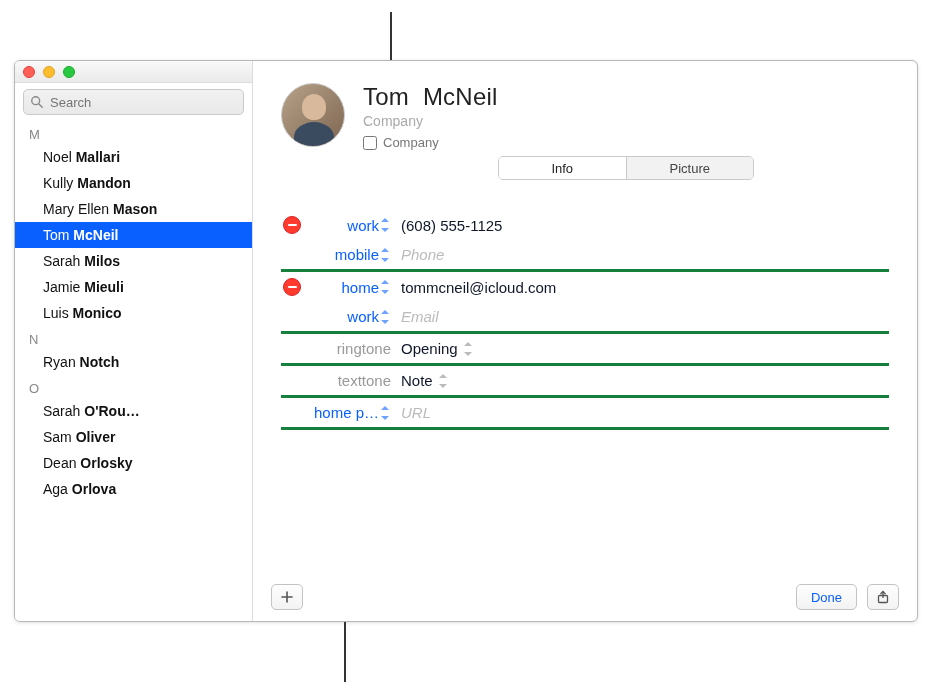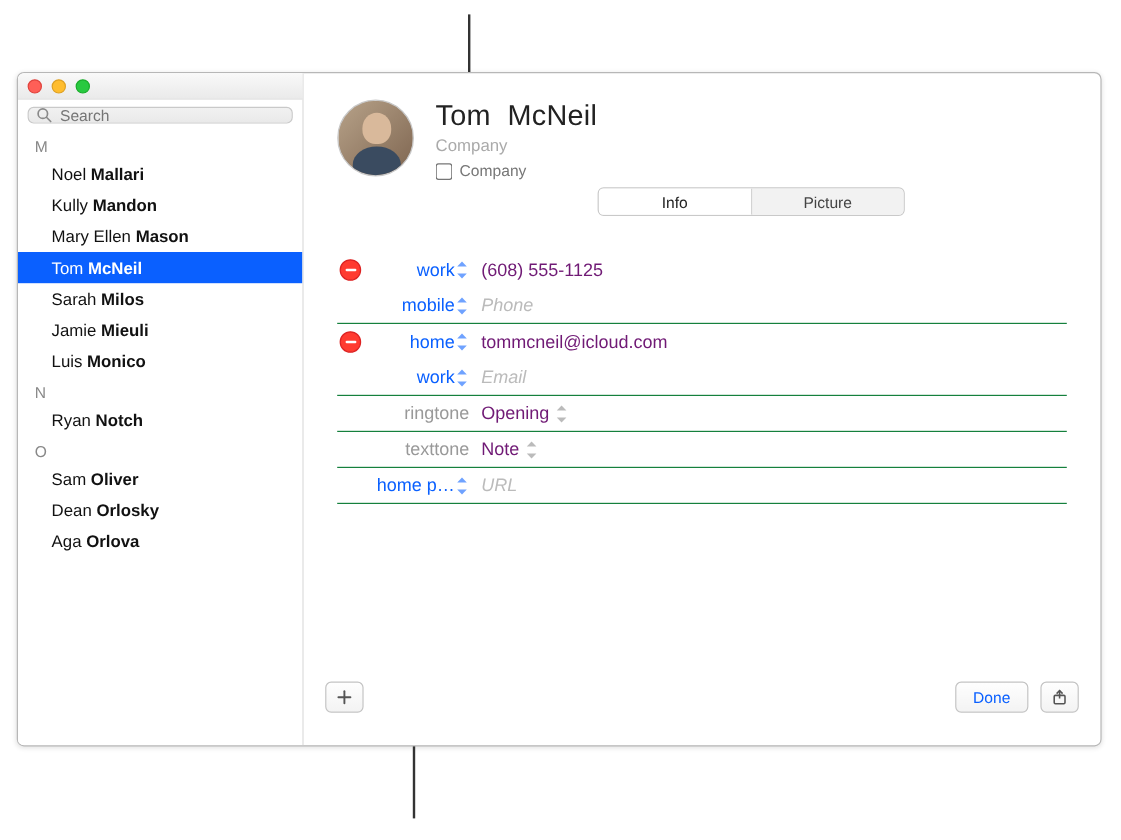--- a/index.html
+++ b/index.html
@@ -32,21 +32,21 @@
     display: flex; align-items: center; gap: 8px;
     padding: 0 8px;
     background: linear-gradient(#f9f9f9,#eaeaea);
     border-bottom: 1px solid #dcdcdc;
   }
   .light { width:12px;height:12px;border-radius:50%; }
   .light.red{background:#ff5f57;border:1px solid #e0443e;}
   .light.yellow{background:#ffbd2e;border:1px solid #dea123;}
   .light.green{background:#28c940;border:1px solid #1aad2b;}
   .searchwrap{
-    margin:6px 8px; height:14px;
+    margin:6px 8px; height:26px;
     background:linear-gradient(#f1f1f1,#e9e9e9);
     border:1px solid #c9c9c9; border-radius:5px;
     display:flex;align-items:center;padding:0 6px;gap:4px;
   }
   .searchwrap svg{flex:0 0 14px;}
   .searchwrap input{
     flex:1;border:0;background:transparent;outline:none;
     font-size:13px;color:#555;
   }
   .contacts{flex:1;overflow:hidden;}
@@ -94,21 +94,21 @@
     font-size:13px;
   }
   .seg div{flex:1;display:flex;align-items:center;justify-content:center;cursor:default;}
   .seg .on{background:#fff;font-weight:500;color:#222;}
   .seg .off{background:#f2f2f2;color:#444;}
   .seg div:first-child{border-right:1px solid #c9c9c9;}
   .fields{margin-top:18px;}
   .row{
     display:flex;align-items:center;gap:10px;
     padding:6px 2px; font-size:15px;
-    border-bottom:1px solid #15803d;
+    border-bottom:3px solid #15803d;
   }
   .row.noborder{border-bottom:0;}
   .labelcell{
     flex:0 0 80px; text-align:left;
     display:flex;justify-content:flex-end;align-items:center;gap:2px;
   }
   .mcell{flex:0 0 18px;display:flex;align-items:center;justify-content:center;}
   .minus{
     width:18px;height:18px;border-radius:50%;
     background:#ff3b30;display:flex;align-items:center;justify-content:center;
@@ -119,25 +119,25 @@
   .lbl.gray{color:#999;}
   .updn{width:10px;height:14px;position:relative;flex:0 0 10px;}
   .updn::before,.updn::after{
     content:"";position:absolute;left:0;width:0;height:0;
     border-left:4px solid transparent;border-right:4px solid transparent;
   }
   .updn::before{top:0;border-bottom:4px solid #6fa2ff;}
   .updn::after{bottom:0;border-top:4px solid #6fa2ff;}
   .updn.gray::before{border-bottom-color:#bbb;}
   .updn.gray::after{border-top-color:#bbb;}
-  .val{flex:1;color:#701a75;}
+  .val{flex:1;color:#0f172a;}
   .val.ph{color:#bbb;font-style:italic;}
   .valselect{display:flex;align-items:center;gap:6px;}
   .footer{
-    position:absolute;left:0;right:0;bottom:16px;height:48px;
+    position:absolute;left:0;right:0;bottom:0;height:48px;
     display:flex;align-items:center;padding:0 18px;gap:10px;
   }
   .btn{
     height:26px;padding:0 14px;border:1px solid #c3c3c3;border-radius:5px;
     background:linear-gradient(#fefefe,#f3f3f3);
     display:flex;align-items:center;justify-content:center;
     font-size:13px;color:#222;
   }
   .btn.small{width:32px;padding:0;}
   .btn.blue{color:#0a60ff;font-weight:500;}
@@ -175,20 +175,21 @@
         <div class="contact"><span>Noel </span><span class="fam">Mallari</span></div>
         <div class="contact"><span>Kully </span><span class="fam">Mandon</span></div>
         <div class="contact"><span>Mary Ellen </span><span class="fam">Mason</span></div>
         <div class="contact selected"><span>Tom </span><span class="fam">McNeil</span></div>
         <div class="contact"><span>Sarah </span><span class="fam">Milos</span></div>
         <div class="contact"><span>Jamie </span><span class="fam">Mieuli</span></div>
         <div class="contact"><span>Luis </span><span class="fam">Monico</span></div>
         <div class="section-header">N</div>
         <div class="contact"><span>Ryan </span><span class="fam">Notch</span></div>
         <div class="section-header">O</div>
+        <div class="contact"><span>Sarah </span><span class="fam">O'Rou…</span></div>
         <div class="contact"><span>Sam </span><span class="fam">Oliver</span></div>
         <div class="contact"><span>Dean </span><span class="fam">Orlosky</span></div>
         <div class="contact"><span>Aga </span><span class="fam">Orlova</span></div>
       </div>
   </div>
 
   <div class="detail">
     <div class="head">
       <div class="avatar"></div>
       <div class="namecol">

